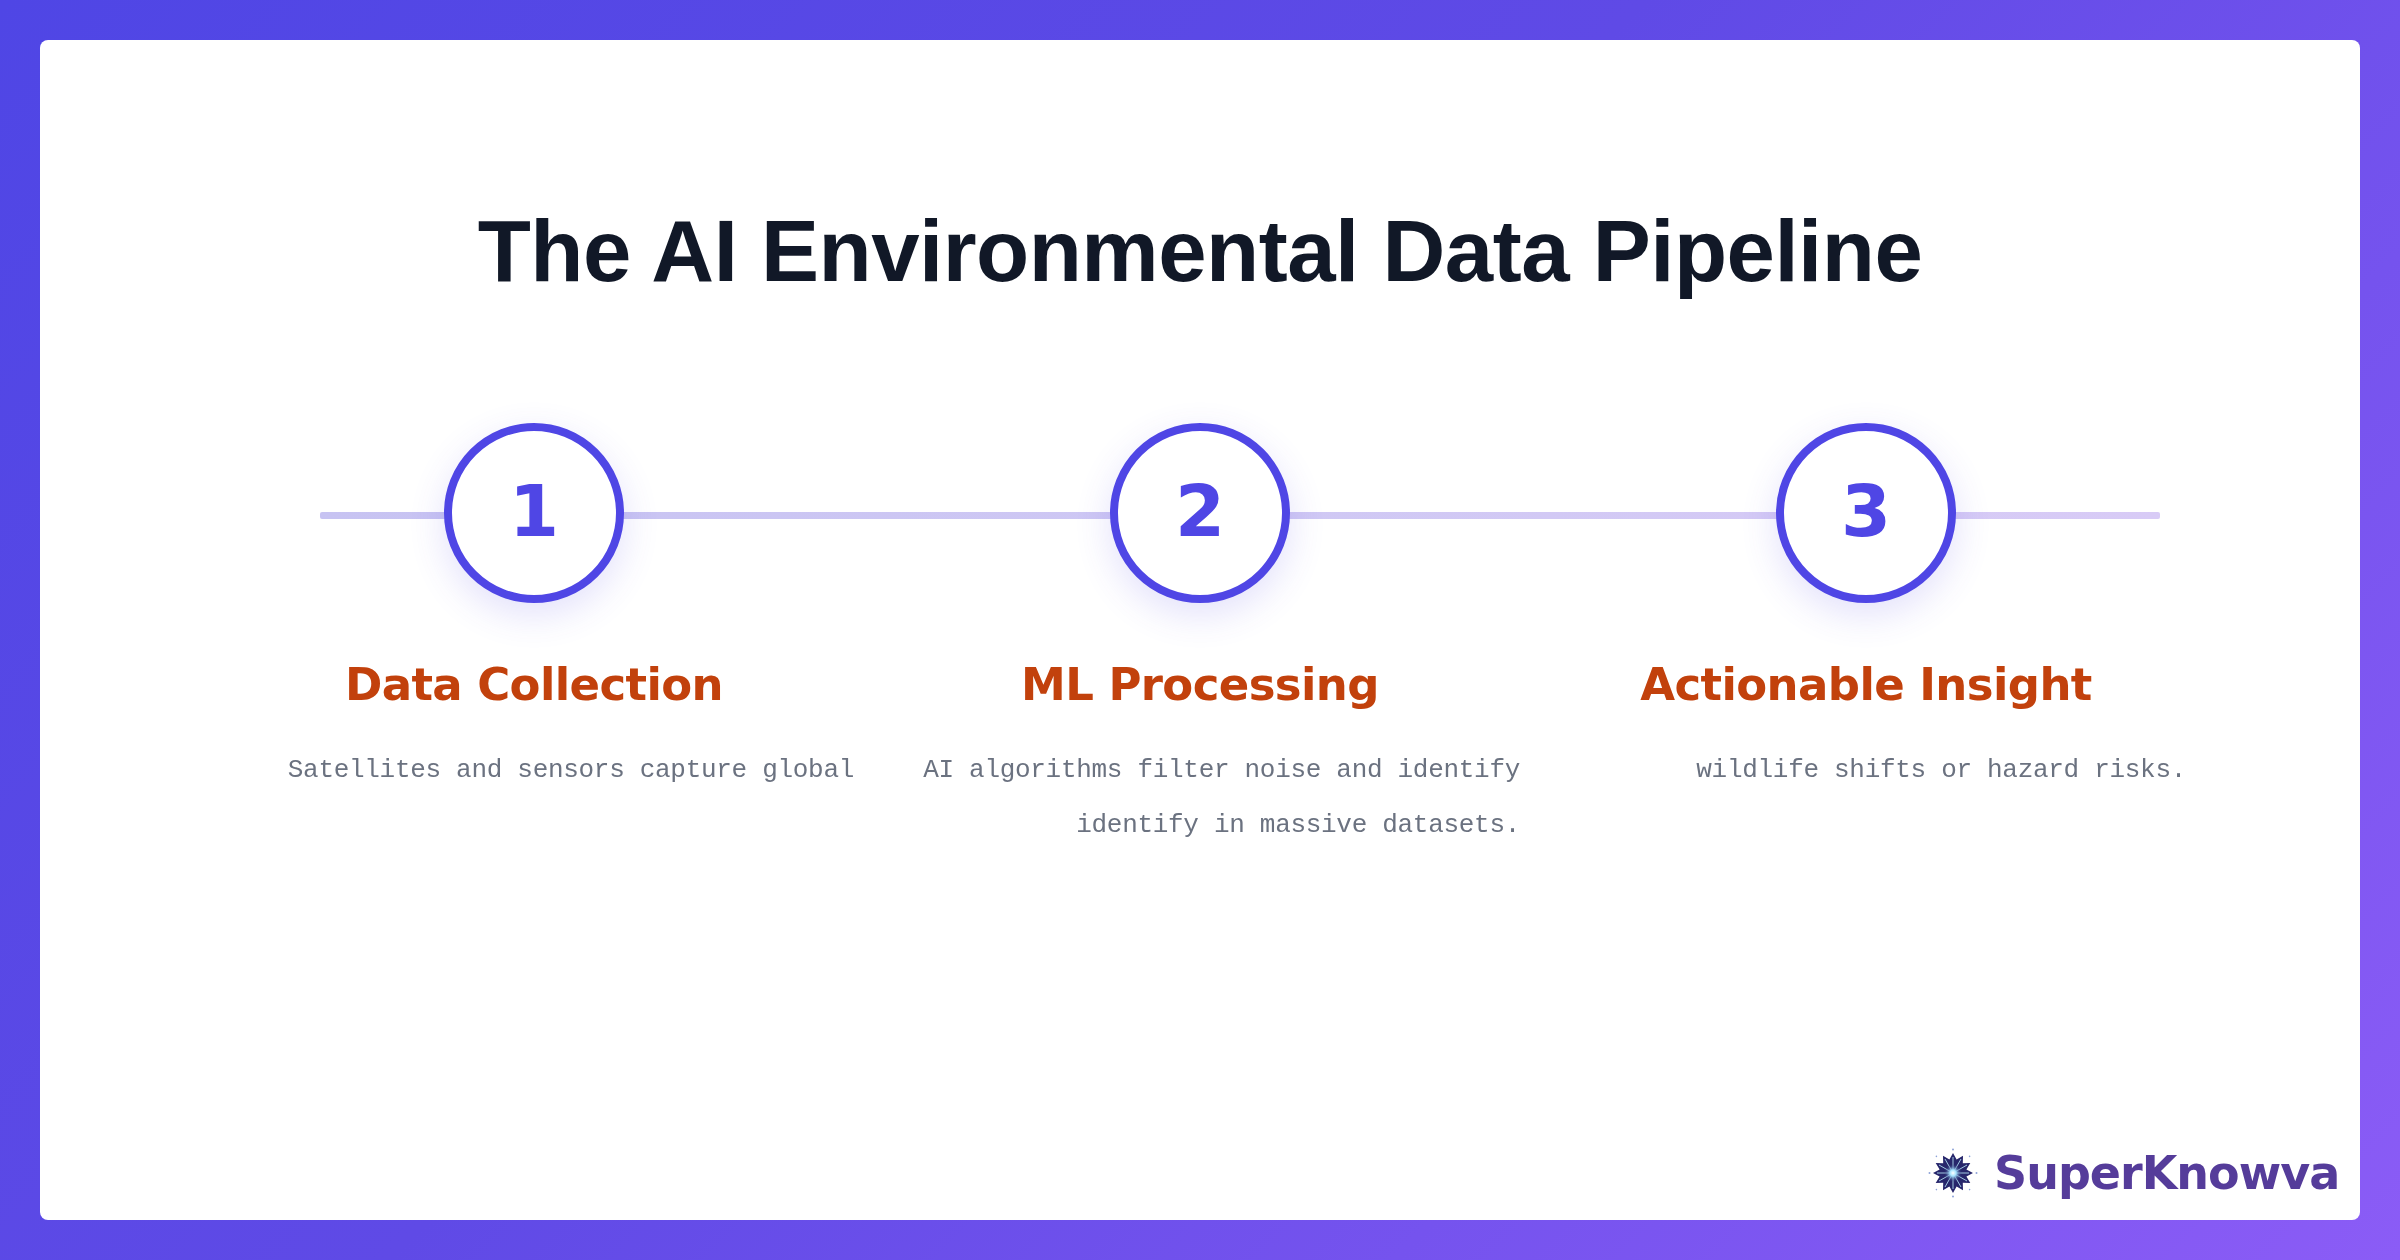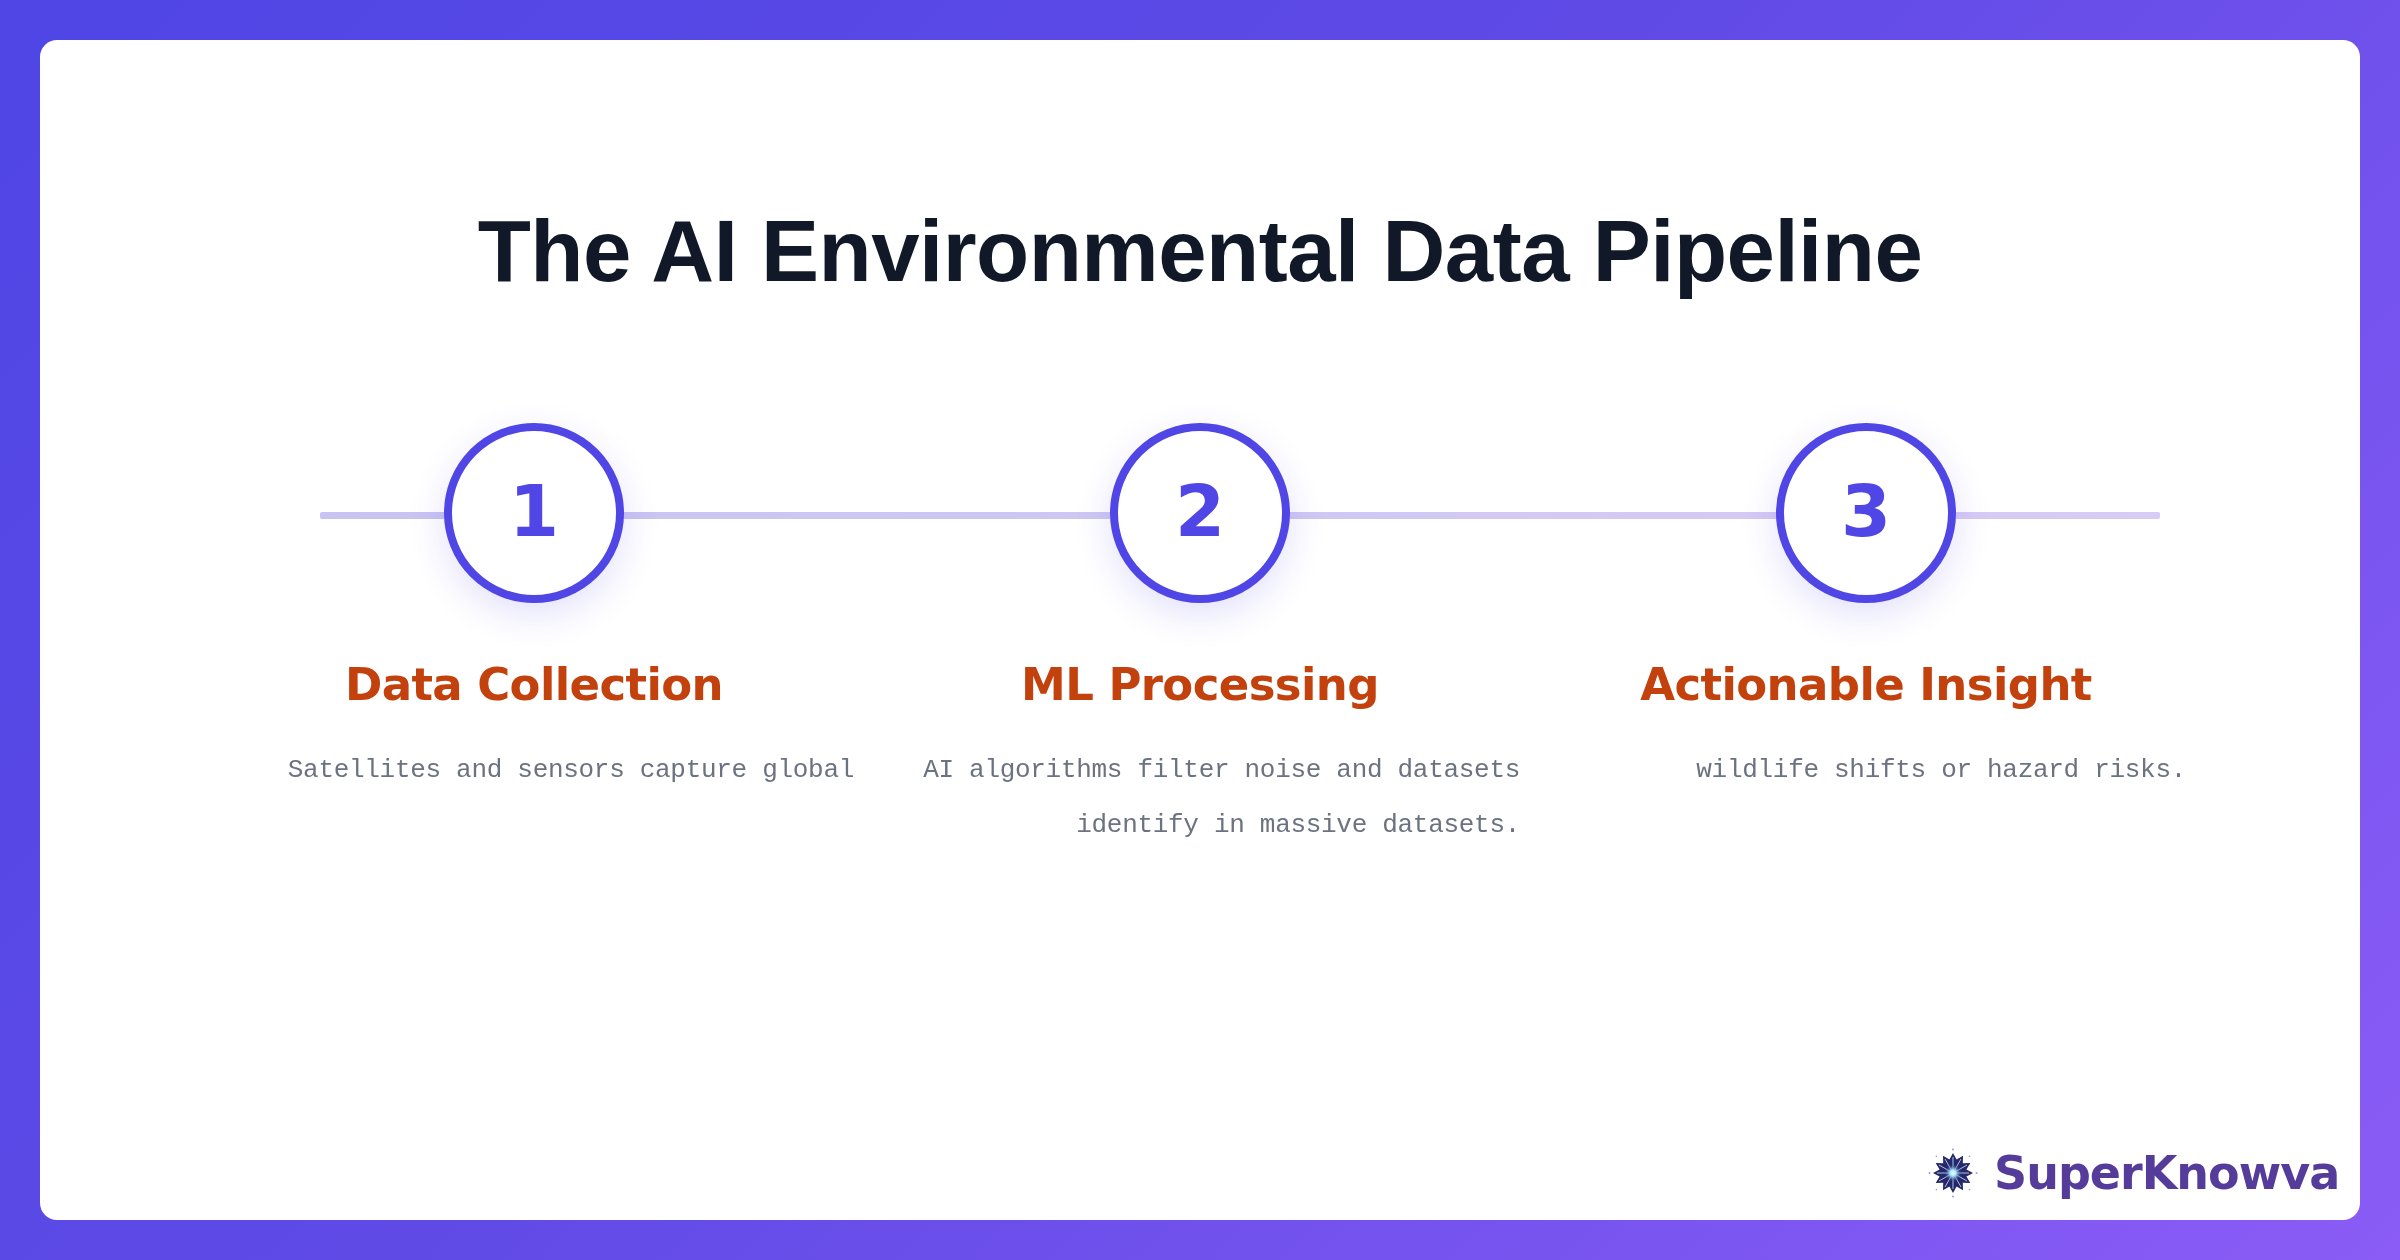--- a/index.html
+++ b/index.html
@@ -7,21 +7,21 @@
   body {
     background: linear-gradient(135deg, #4f46e5 0%, #5f4ae6 45%, #8b5cf6 100%);
     font-family: "Liberation Sans", sans-serif;
     position: relative;
   }
   .card {
     position: absolute;
     left: 40px; top: 40px;
     width: 2320px; height: 1180px;
     background: #ffffff;
-    border-radius: 17px;
+    border-radius: 8px;
   }
   .title {
     position: absolute;
     left: 0; right: 0;
     top: 161px;
     text-align: center;
     font-family: "Liberation Sans", sans-serif;
     font-weight: 700;
     font-size: 87px;
     line-height: 100px;
@@ -116,21 +116,21 @@
       <div>Satellites and sensors capture global</div>
     </div>
   </div>
 
   <div class="step" style="left:1160px;">
     <div class="circle">
       <span>2</span>
     </div>
     <div class="step-title">ML Processing</div>
     <div class="step-desc">
-      <div>AI algorithms filter noise and datasets</div>
+      <div>AI algorithms filter noise and identify</div>
       <div>identify in massive datasets.</div>
     </div>
   </div>
 
   <div class="step" style="left:1826px;">
     <div class="circle">
       <span>3</span>
     </div>
     <div class="step-title">Actionable Insight</div>
     <div class="step-desc">

